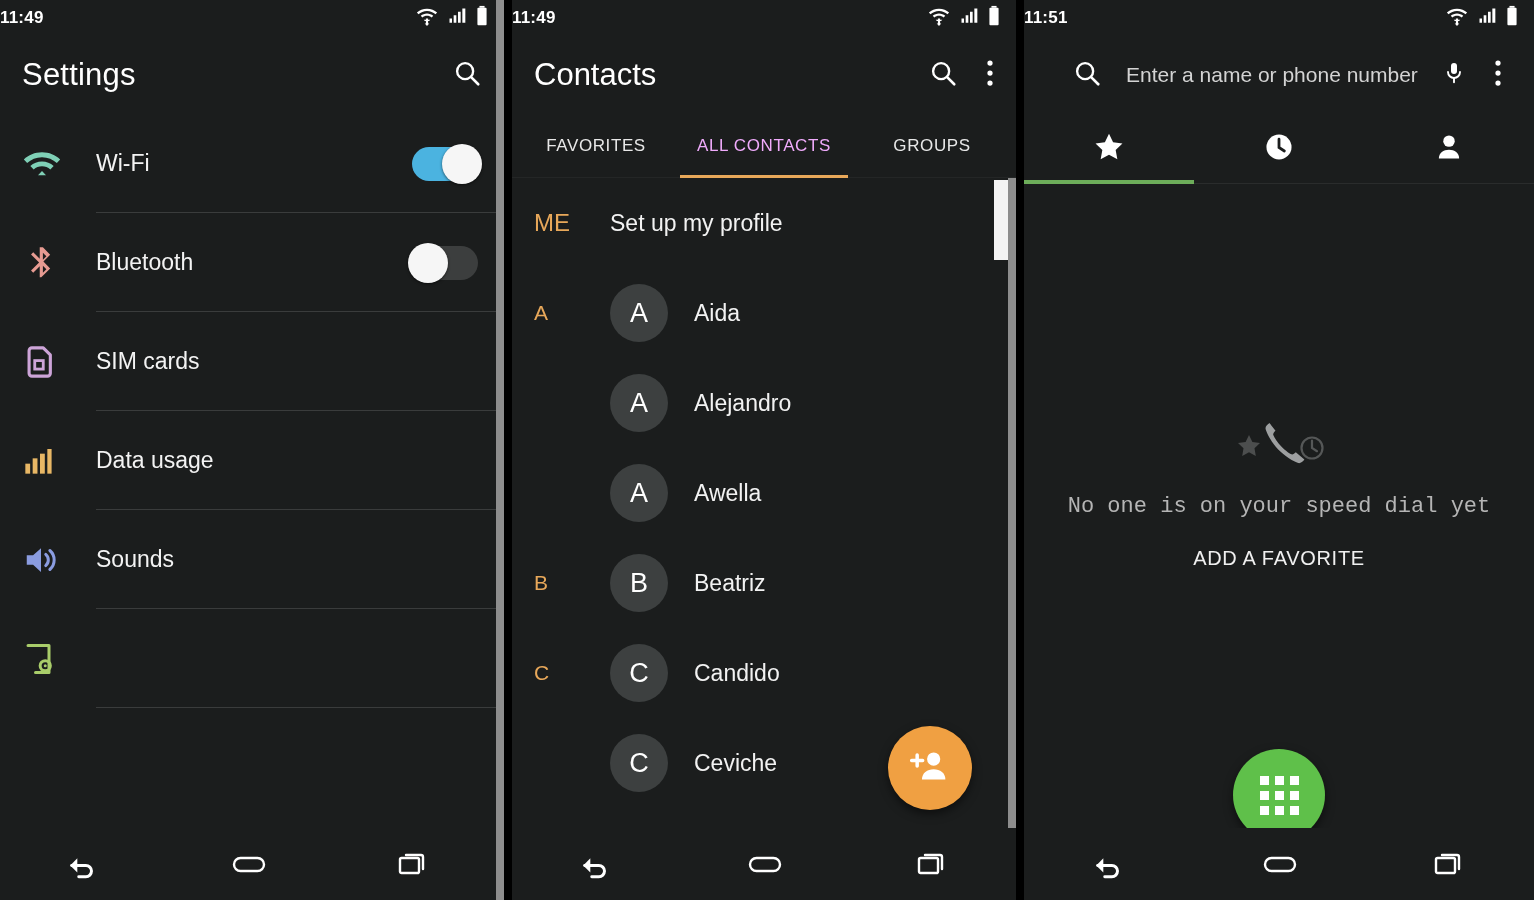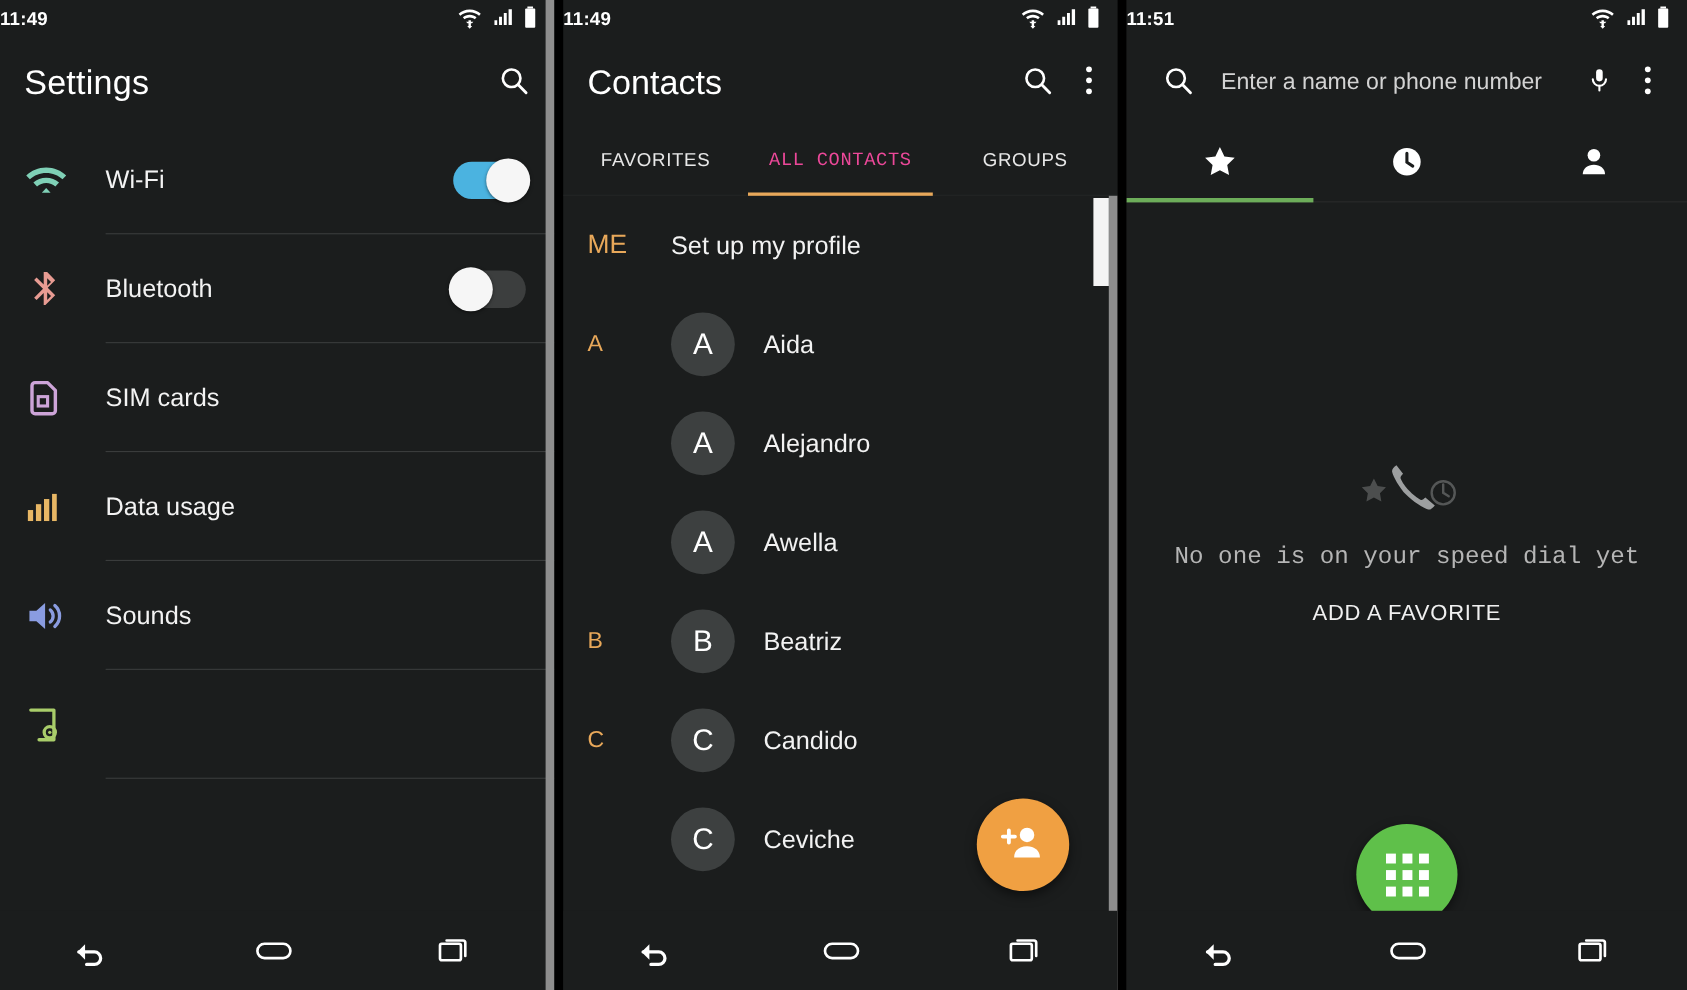--- a/index.html
+++ b/index.html
@@ -60,21 +60,21 @@
   .navbar.p1nav { right: 8px; }
   .navbar svg { display:block; }
 
   
   .c-appbar { height: 78px; display:flex; align-items:center; padding: 0 22px; }
   .c-title { font-size: 31px; color:#fff; }
   .c-actions { margin-left:auto; display:flex; align-items:center; gap: 28px; }
   .c-tabs { display:flex; height: 64px; position:relative; }
   .c-tab { flex:1; display:flex; align-items:center; justify-content:center;
            font-size: 17px; letter-spacing:.6px; color:#e8e8e8; }
-  .c-tab.active { color:#ec4899;font-family:Liberation Mono, monospace; }
+  .c-tab.active { color:#f0abfc; }
   .c-tabline { position:absolute; bottom:0; height:3px; background:#e8a85a; left:33.33%; width:33.33%; }
   .c-hairline { position:absolute; bottom:0; left:0; right:0; height:1px; background:#242626; }
   .c-listwrap { position:absolute; top:178px; left:0; right:0; bottom:0; }
   .c-scrolltrack { position:absolute; top:0; right:0; width:8px; bottom:0; background:#8d8d8d; }
   .c-scrollthumb { position:absolute; top:2px; right:8px; width:14px; height:80px; background:#f4f4f4; }
   .c-row { display:flex; align-items:center; height:90px; padding-left: 22px; }
   .c-section { width: 76px; flex: 0 0 76px; font-size: 21px; color:#e8a85a; }
   .c-avatar { width:58px; height:58px; border-radius:50%; background:#3d4040;
               display:flex; align-items:center; justify-content:center;
               font-size:27px; color:#fff; flex:0 0 58px; }
@@ -84,21 +84,21 @@
   .c-me-text { font-size:23px; color:#f2f2f2; }
   .fab {
     position:absolute; width: 84px; height: 84px; border-radius:50%;
     display:flex; align-items:center; justify-content:center;
     box-shadow: 0 4px 10px rgba(0,0,0,.5);
   }
   .fab-contacts { right: 44px; bottom: 90px; background:#f0a042; }
   .fab-dial { left: 50%; transform: translateX(-50%); bottom: 59px; background:#5fc04a; width:92px; height:92px; }
 
   
-  .d-searchbar { height: 78px; display:flex; align-items:center; padding: 0 32px; gap: 18px; }
+  .d-searchbar { height: 78px; display:flex; align-items:center; padding: 0 32px; gap: 18px; margin-left: 16px; }
   .d-placeholder { font-size: 21px; color:#d3d3d3; flex:1; margin-left: 6px; }
   .d-actions { display:flex; align-items:center; gap: 28px; }
   .d-tabs { display:flex; height: 70px; position:relative; }
   .d-tab { flex:1; display:flex; align-items:center; justify-content:center; }
   .d-tabline { position:absolute; bottom:0; height:4px; background:#6dad5a; left:0; width:33.33%; }
   .d-hairline { position:absolute; bottom:0; left:0; right:0; height:1px; background:#2a2c2c; }
   .d-empty { position:absolute; left:0; right:0; top:410px; text-align:center; }
   .d-empty-icon { height: 78px; display:flex; align-items:center; justify-content:center; }
   .d-empty-text { font-size: 22px; color:#b5b5b5; margin-top: 6px; font-family: Liberation Mono, monospace; }
   .d-empty-action { font-size: 20px; color:#f0f0f0; letter-spacing:.7px; margin-top: 28px; }

